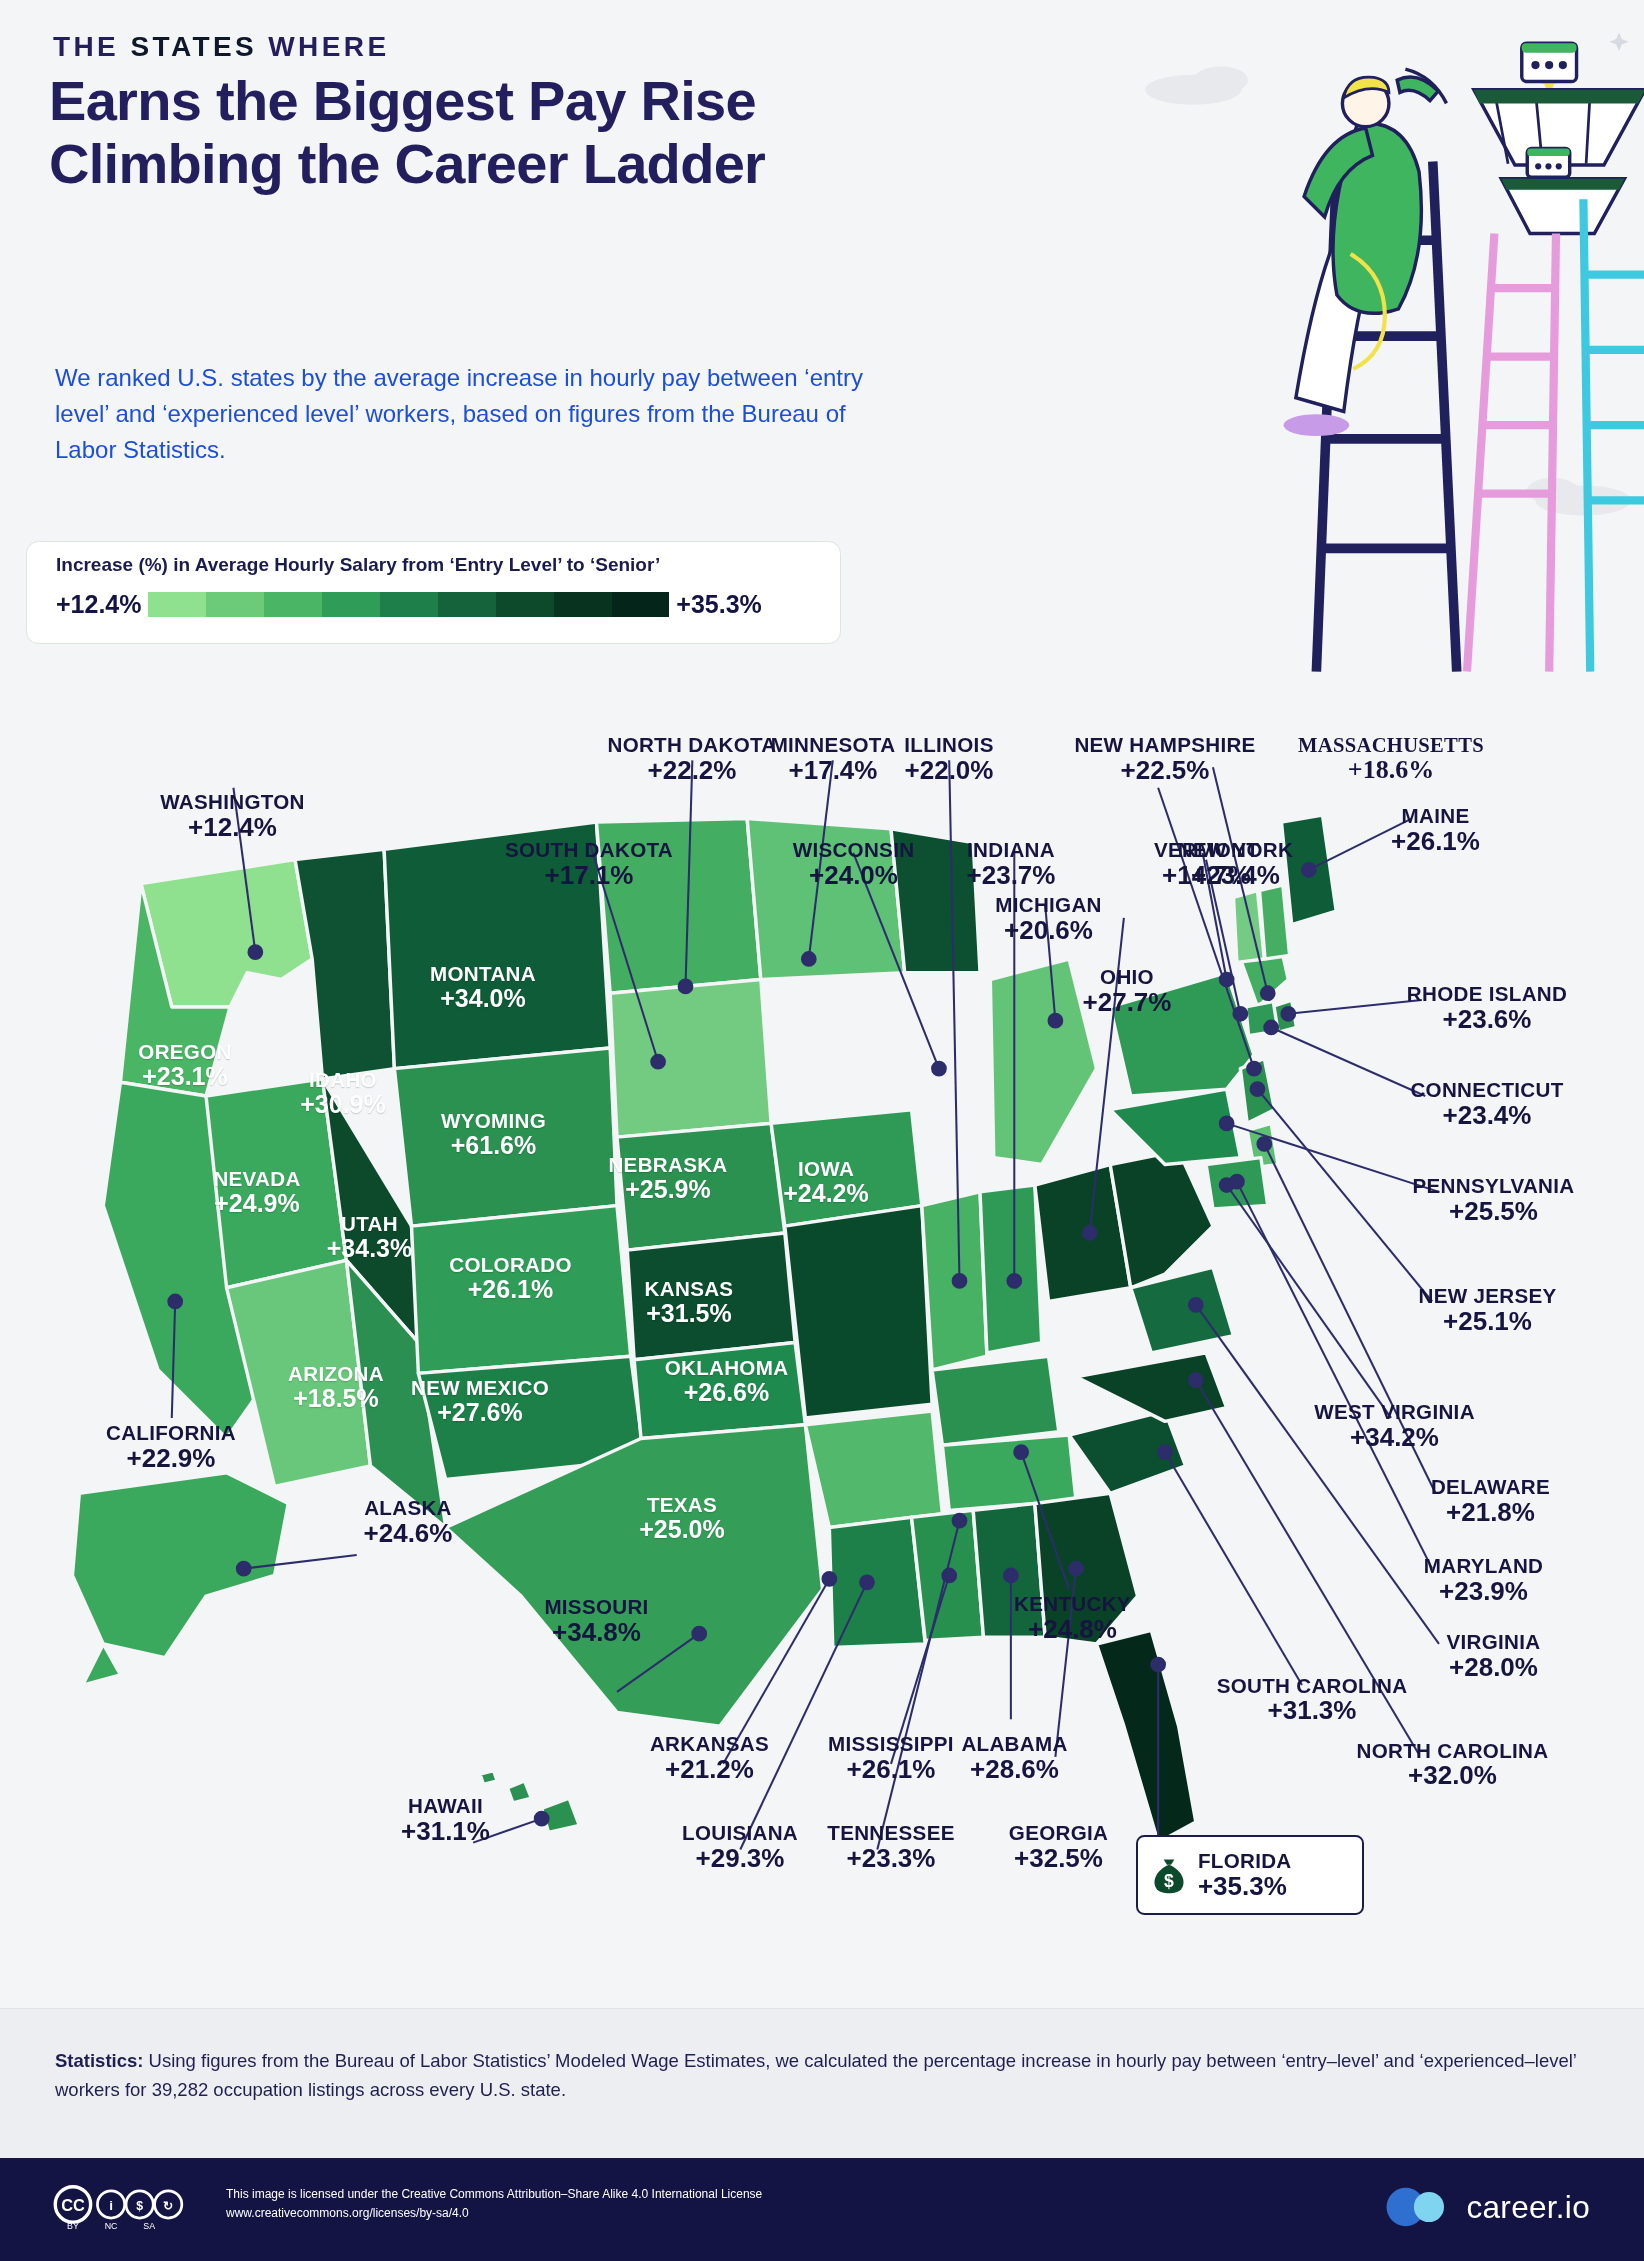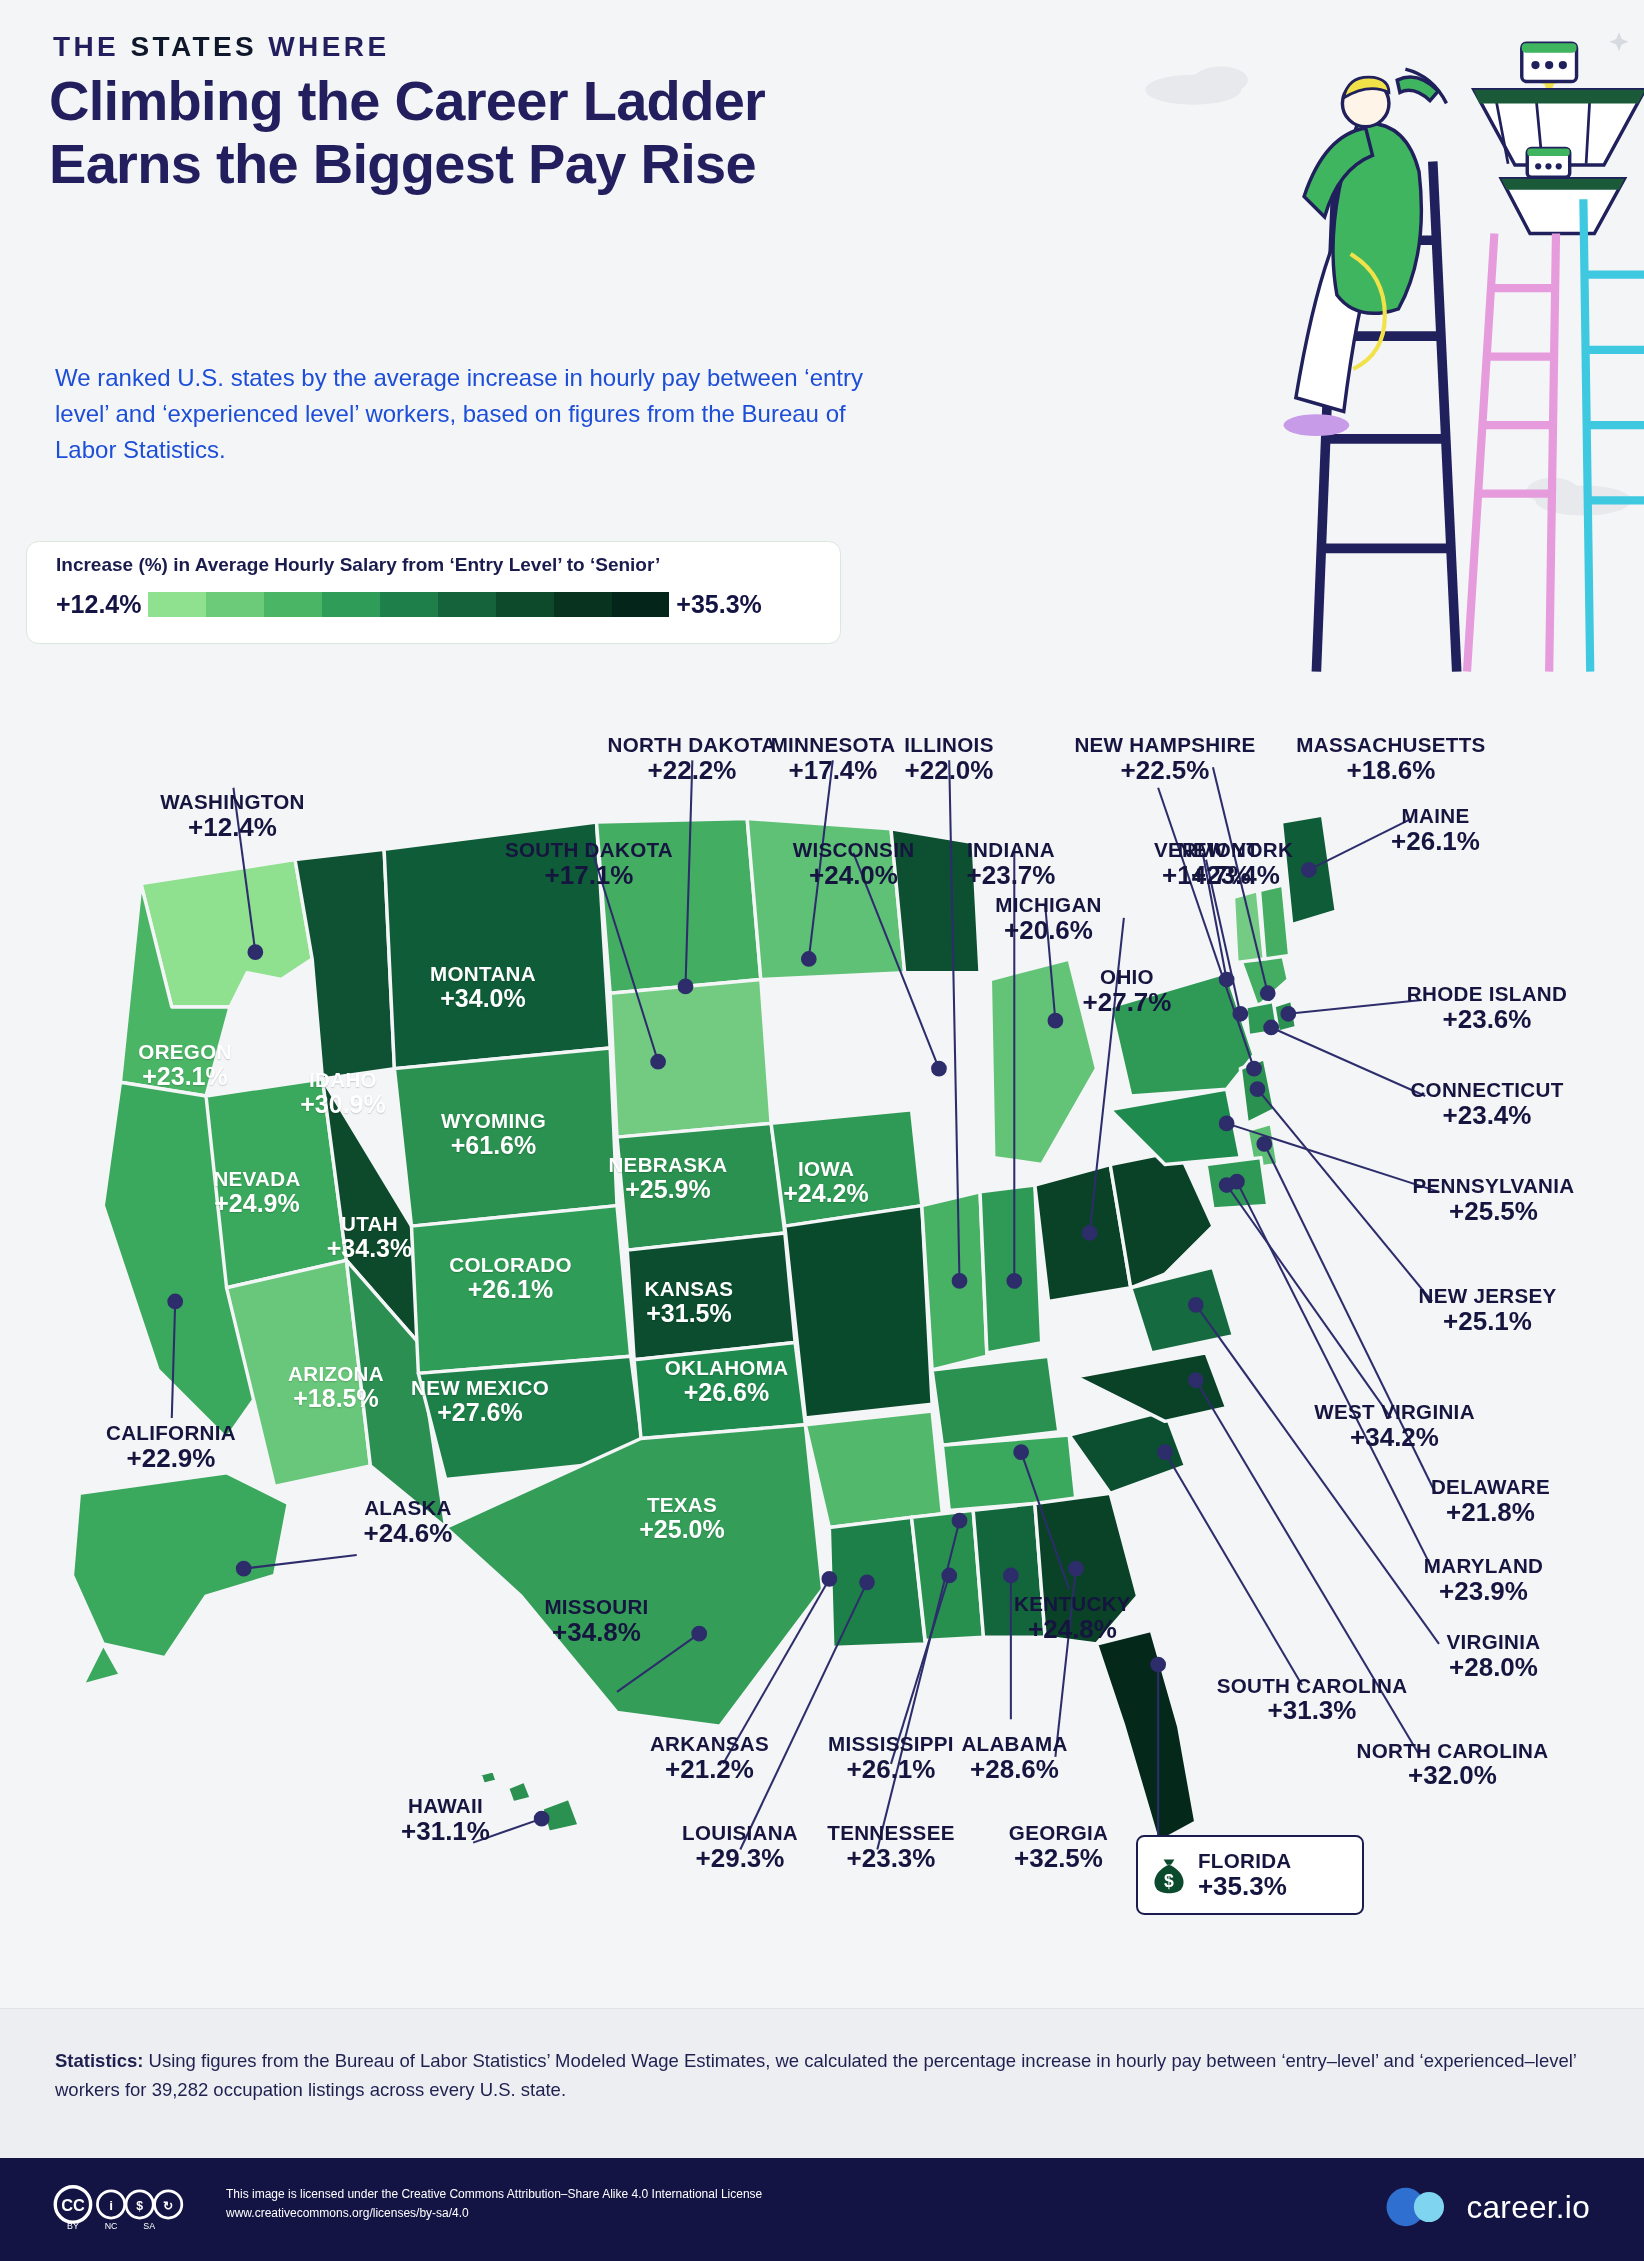--- a/index.html
+++ b/index.html
@@ -119,22 +119,22 @@
 
 <div class="page">
 
   <div class="kicker">
     <span class="dark">THE</span>
     <span class="green">STATES</span>
     <span class="dark">WHERE</span>
   </div>
 
   <div class="headline">
+    <div>Earns the Biggest Pay Rise</div>
     <div>Climbing the Career Ladder</div>
-    <div>Earns the Biggest Pay Rise</div>
   </div>
 
   <div class="subcopy">We ranked U.S. states by the average increase in hourly pay between ‘entry level’ and ‘experienced level’ workers, based on figures from the Bureau of Labor Statistics.</div>
 
   <svg class="illo" viewBox="0 0 780 960">
 
     <ellipse cx="120" cy="110" rx="70" ry="22" fill="#e7e9ec"></ellipse>
     <ellipse cx="160" cy="96" rx="40" ry="20" fill="#e7e9ec"></ellipse>
     <ellipse cx="690" cy="710" rx="70" ry="22" fill="#e7e9ec"></ellipse>
     <ellipse cx="645" cy="696" rx="38" ry="19" fill="#e7e9ec"></ellipse>
@@ -533,21 +533,21 @@
         <span class="vl">+23.4%</span>
     </div>
     <div class="out-label" style="left:1384px; top:394px; width:206px;">
       <span class="nm">CONNECTICUT</span>
         <span class="vl">+23.4%</span>
     </div>
     <div class="out-label" style="left:1384px; top:298px; width:206px;">
       <span class="nm">RHODE ISLAND</span>
         <span class="vl">+23.6%</span>
     </div>
-    <div class="out-label" style="left:1278px; top:49px; width:226px;">
+    <div class="out-label" style="left:1278px; top:49px; width:226px;font-family:Liberation Serif, serif;">
       <span class="nm">MASSACHUSETTS</span>
         <span class="vl">+18.6%</span>
     </div>
     <div class="out-label" style="left:1107px; top:154px; width:199px;">
       <span class="nm">VERMONT</span>
         <span class="vl">+14.7%</span>
     </div>
     <div class="out-label" style="left:1059px; top:49px; width:212px;">
       <span class="nm">NEW HAMPSHIRE</span>
         <span class="vl">+22.5%</span>

